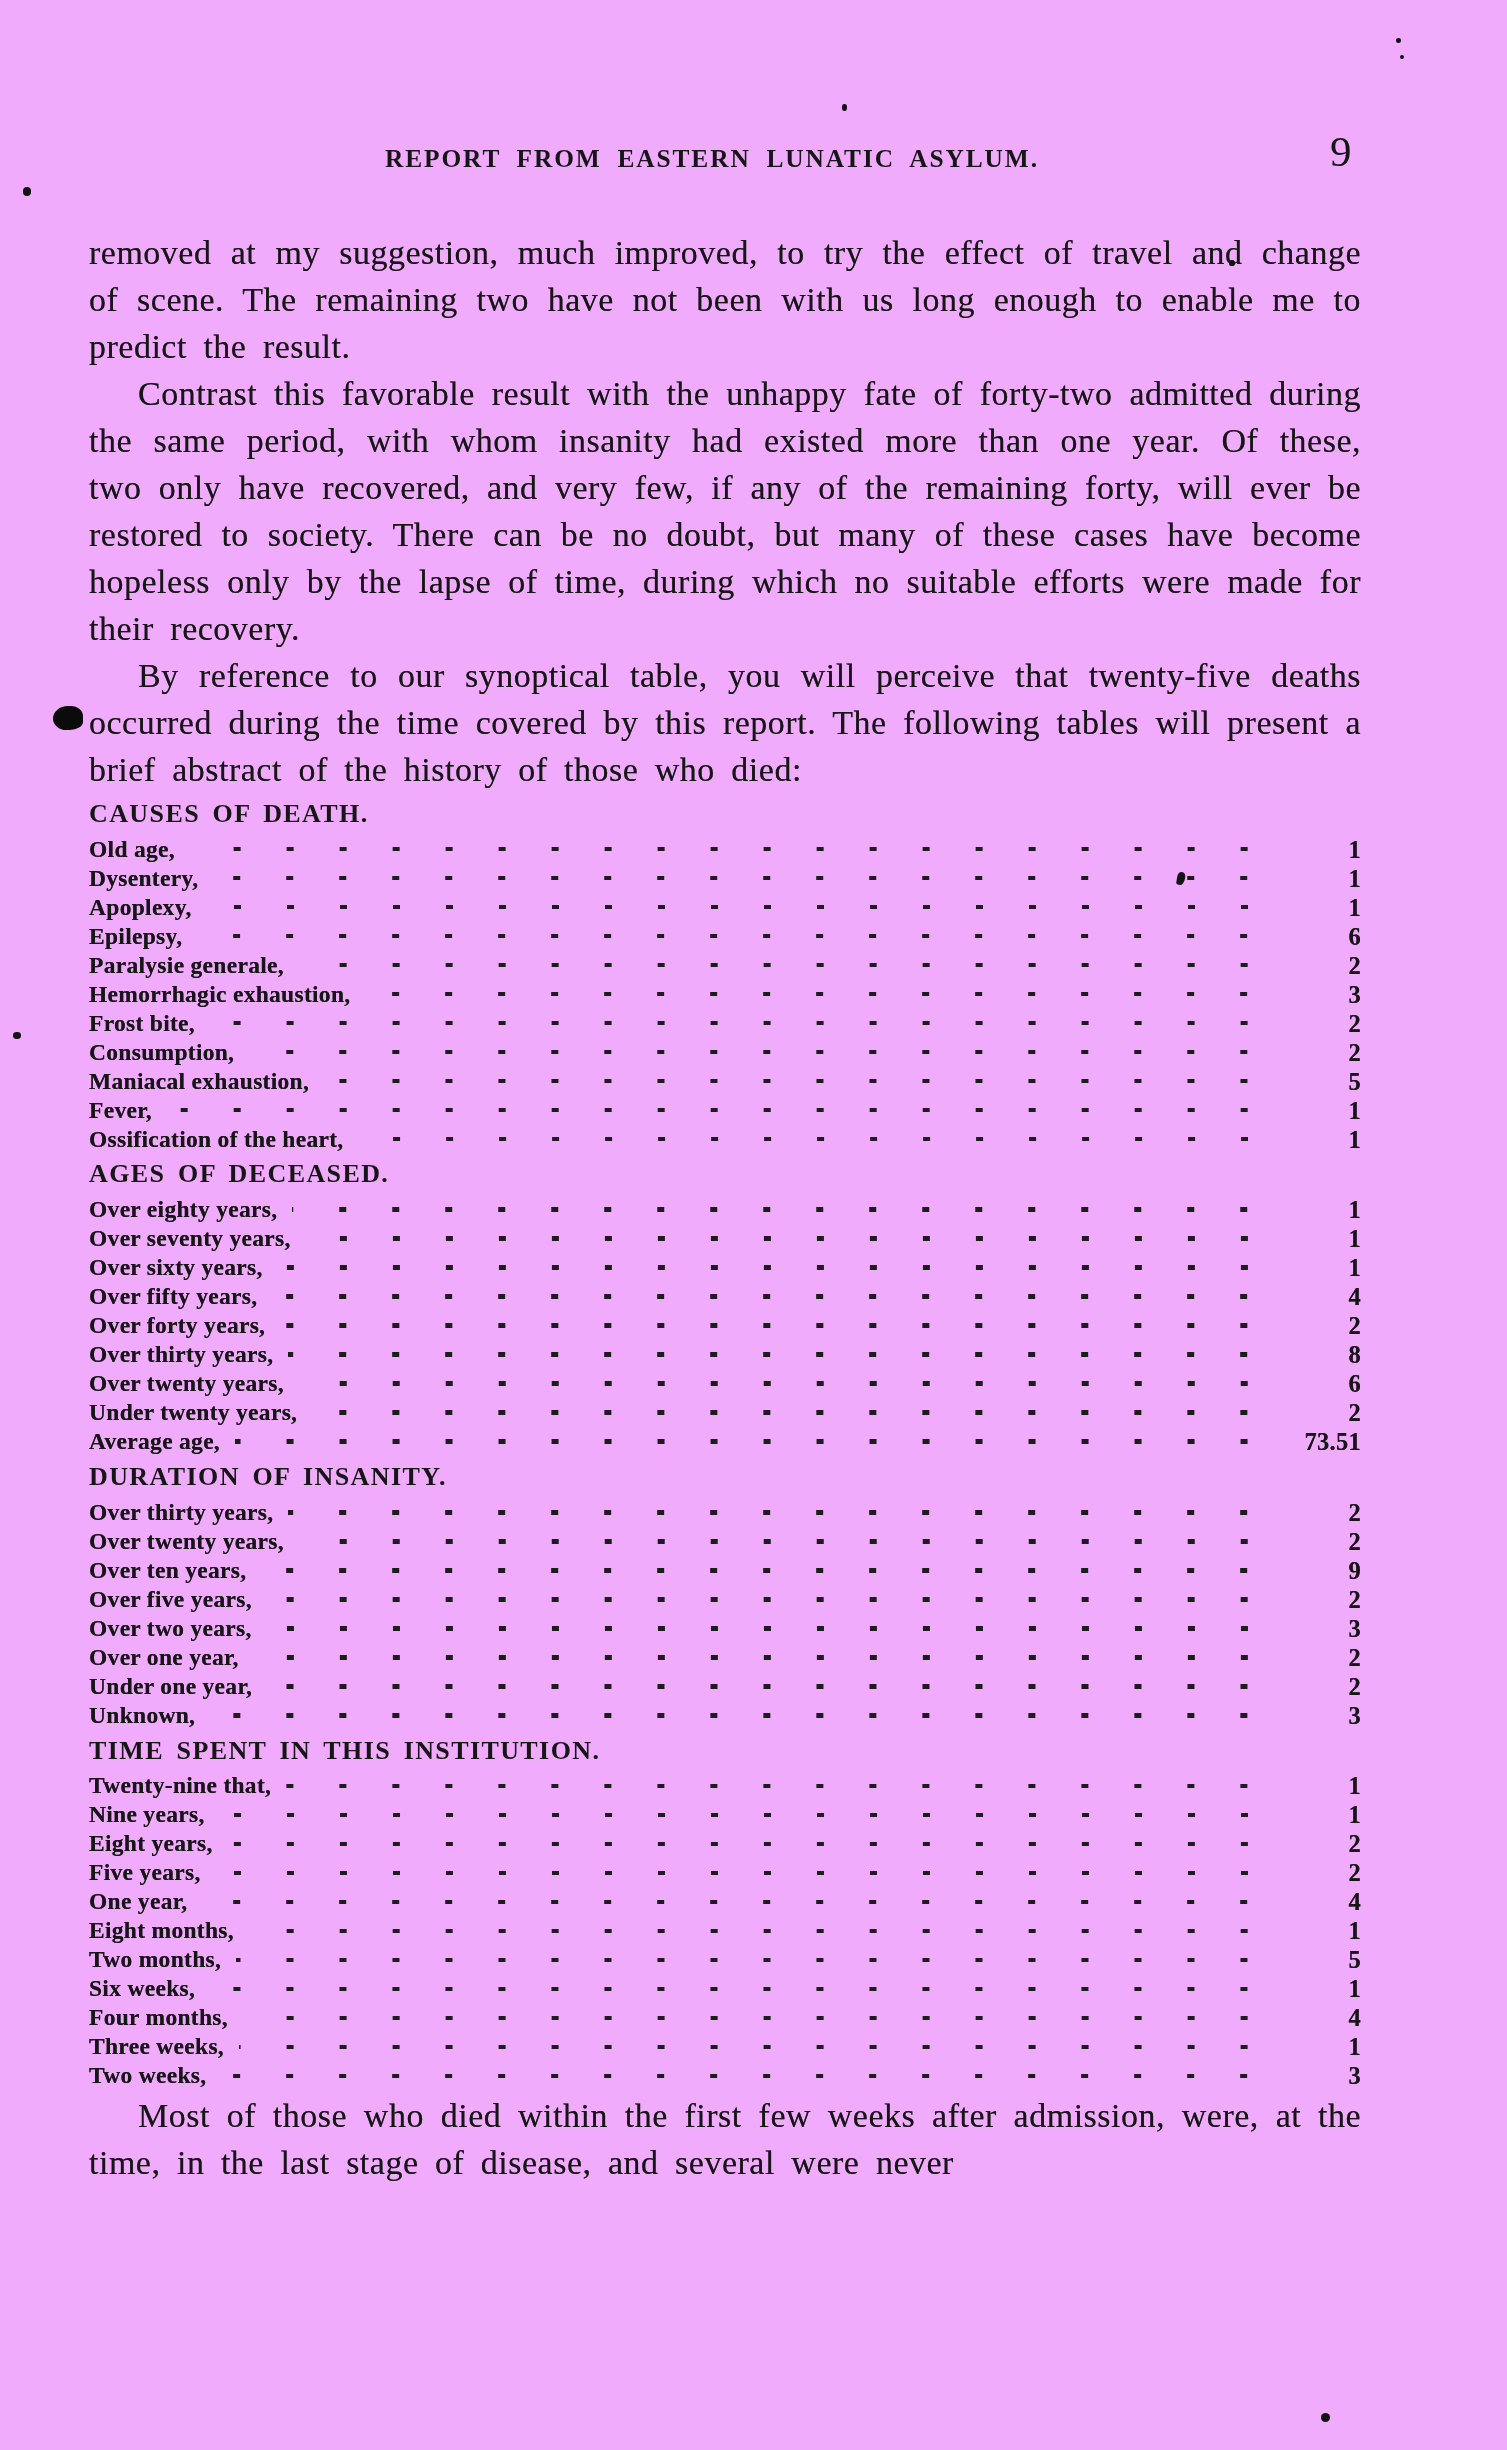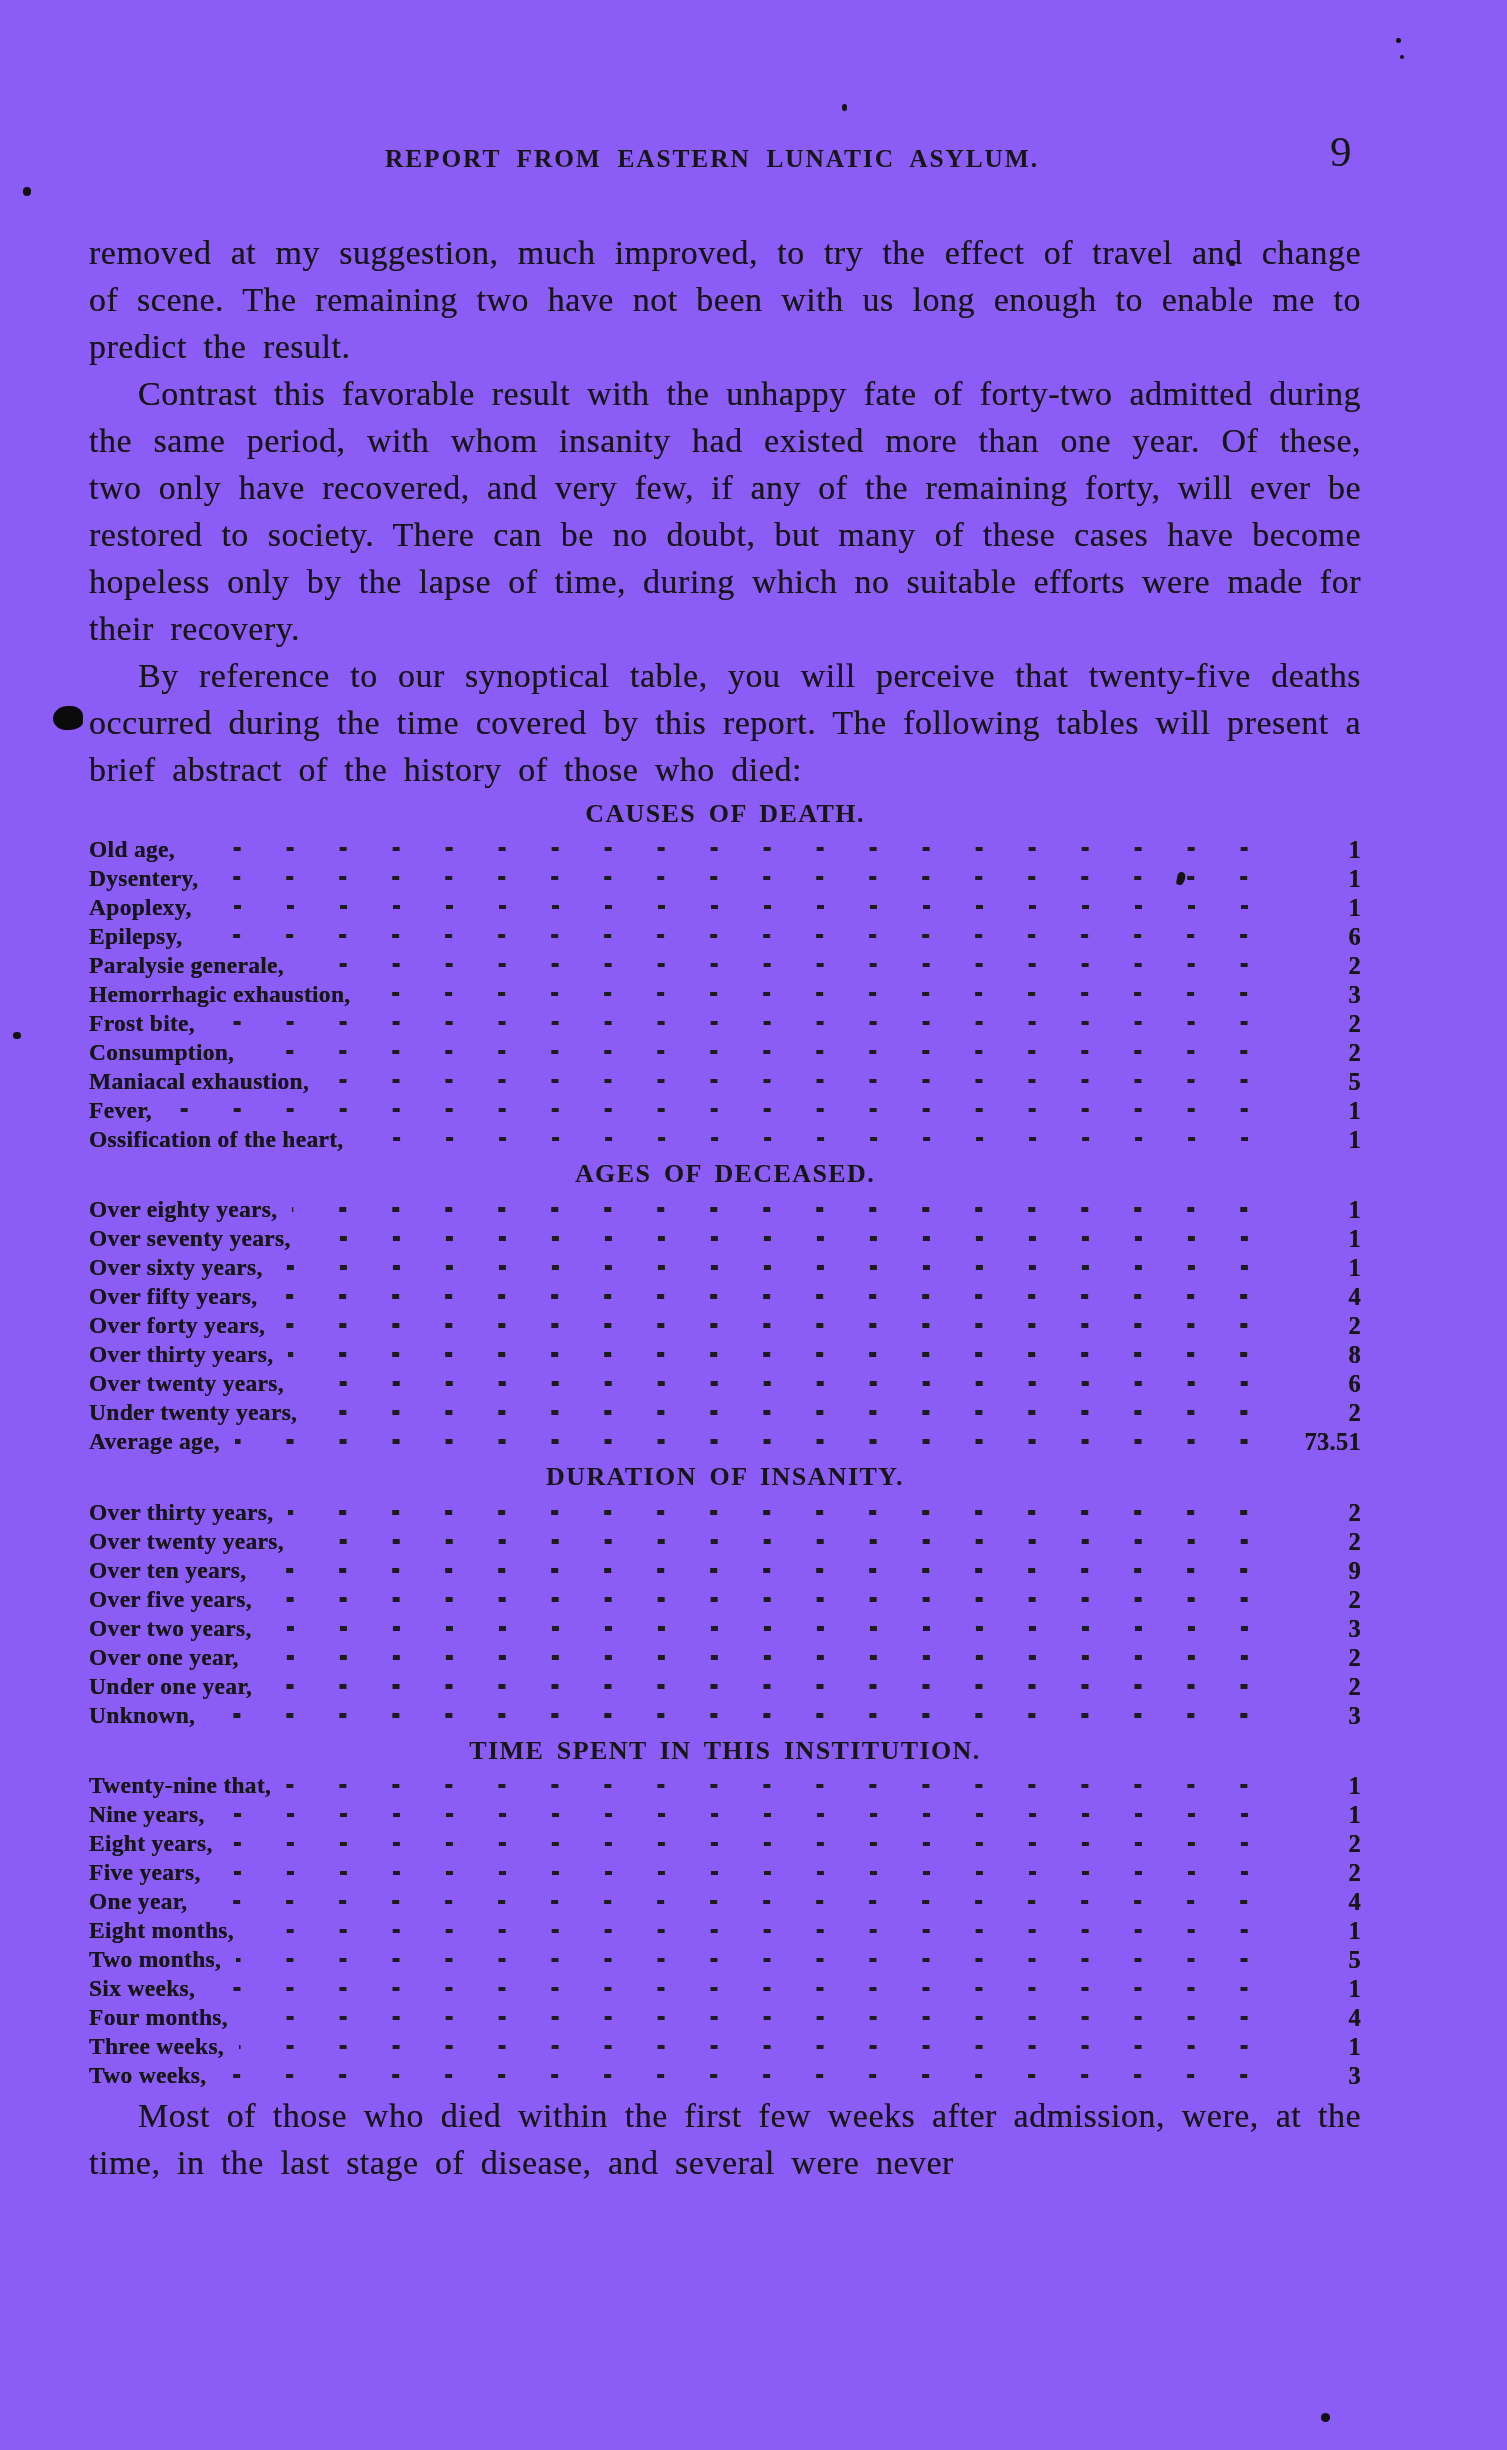--- a/index.html
+++ b/index.html
@@ -6,21 +6,21 @@
   body {
     width: 1507px;
     background: #ffffff;
     font-family: "Liberation Serif", "DejaVu Serif", serif;
     color: #161616;
   }
   .page {
     position: relative;
     width: 1507px;
     height: 2450px;
-    background: #8b5cf6;
+    background: #f0abfc;
     overflow: hidden;
   }
   
   .page-header {
     position: absolute;
     top: 138px;
     left: 89px;
     right: 146px;
     height: 47px;
   }
@@ -56,21 +56,21 @@
     line-height: 47px;
     word-spacing: 7.5px;
     letter-spacing: 0.5px;
     text-shadow: 0 0 0.5px rgba(10,10,10,0.6);
   }
   .para.indent { text-indent: 49px; }
   
   .dtable { margin: 0; }
   .theading {
     margin: 2.8px 0;
-    text-align: center;
+    text-align: left;
     font-size: 26px;
     line-height: 36px;
     font-weight: 700;
     letter-spacing: 1.4px;
     word-spacing: 4.7px;
   }
   .trow {
     display: flex;
     align-items: flex-start;
     line-height: 29px;

